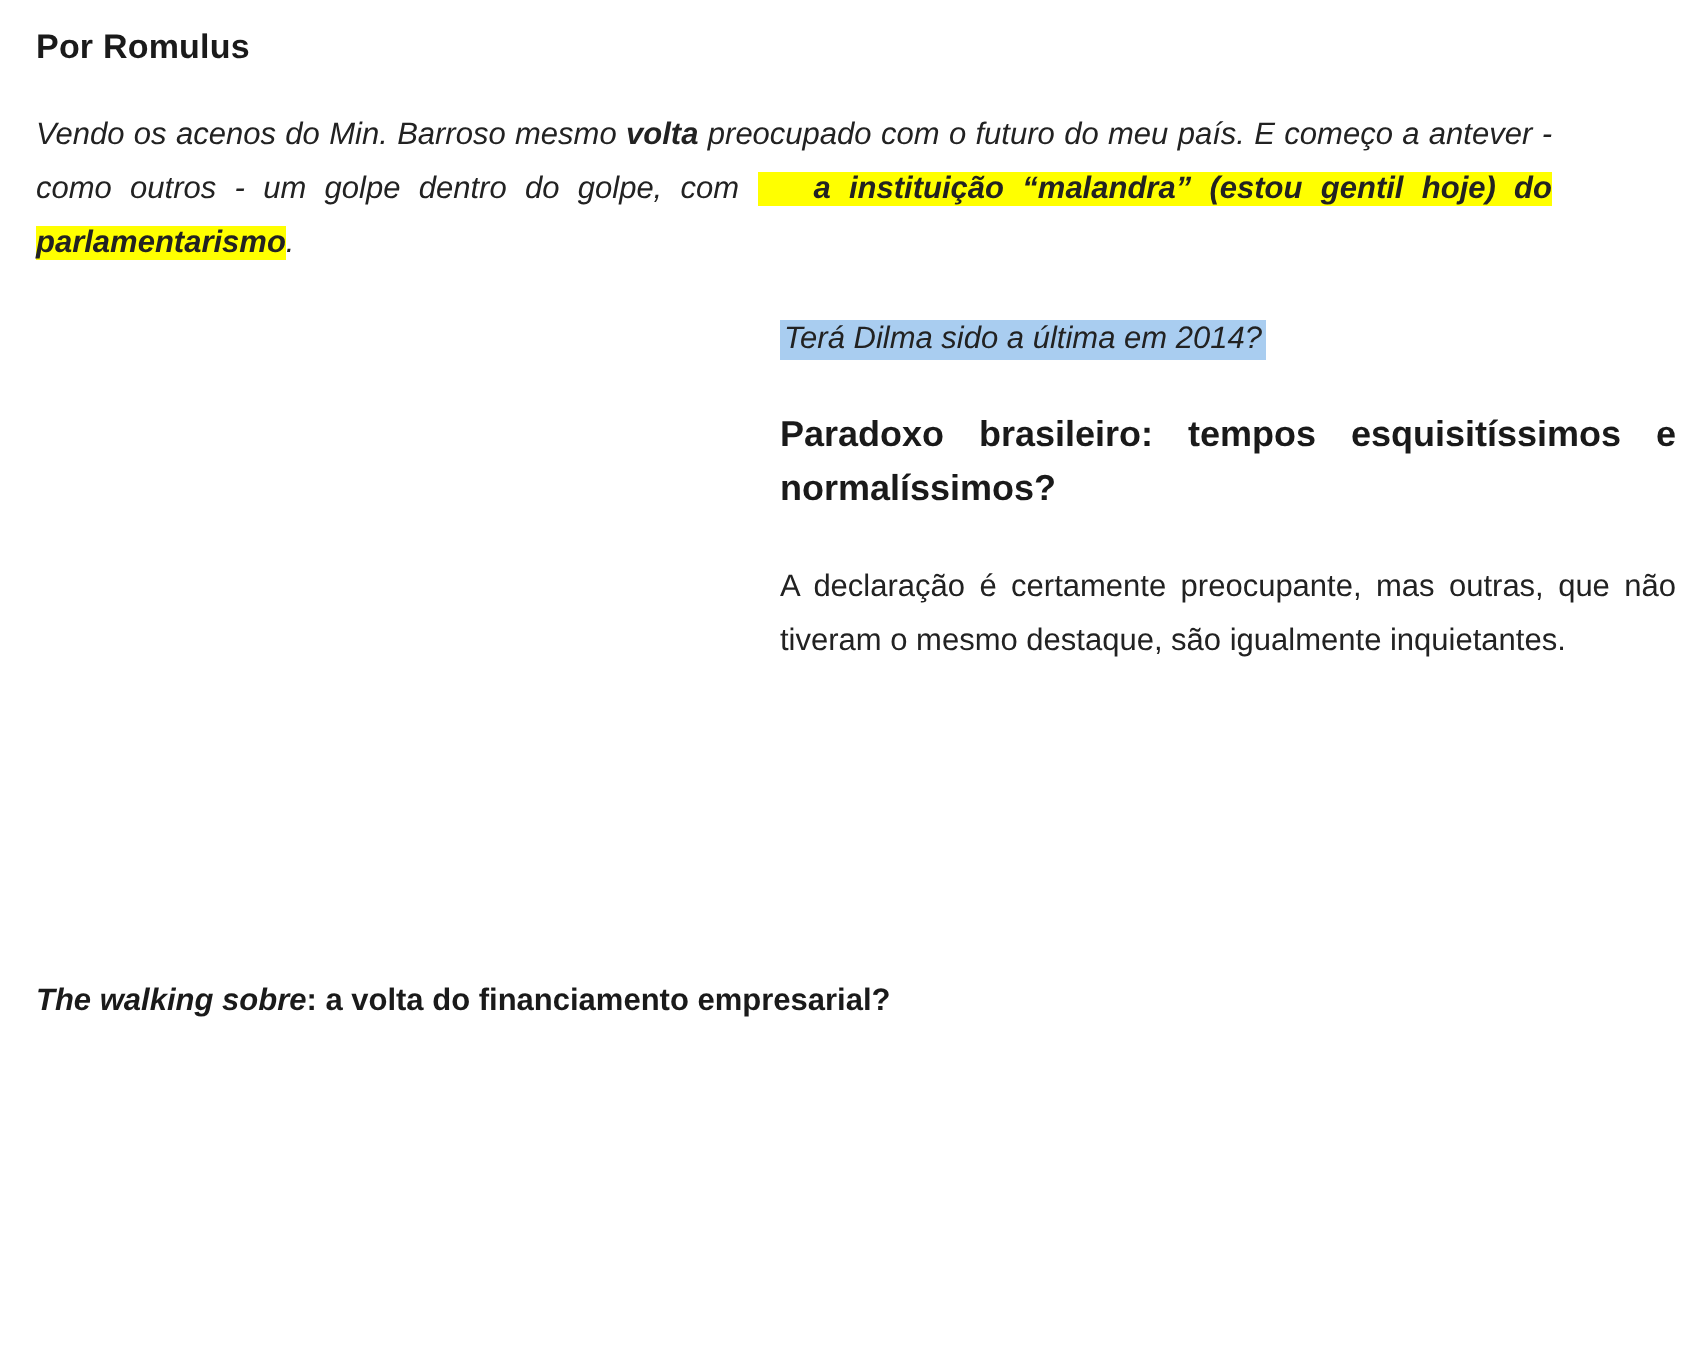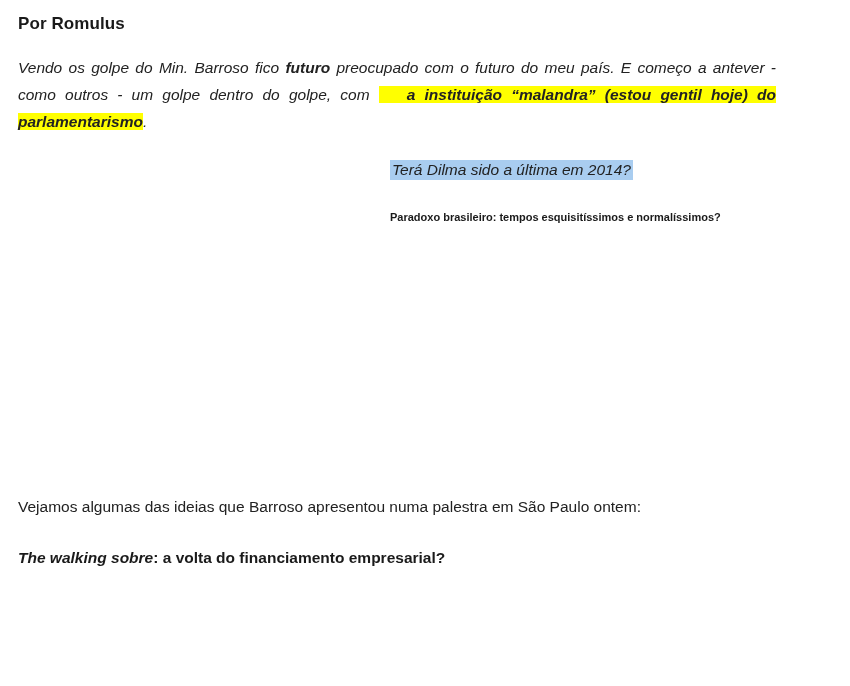--- a/index.html
+++ b/index.html
@@ -64,21 +64,21 @@
     font-size: 15.5px;
     font-style: italic;
     line-height: 25px;
     margin: 0 0 22px 0;
   }
   .quote-line span.hl-blue {
     padding: 1px 2px 2px 2px;
     font-style: italic;
   }
   .sub-head {
-    font-size: 11px;
+    font-size: 18px;
     font-weight: bold;
     line-height: 27px;
     text-align: justify;
     margin: 0 0 22px 0;
     color: #1a1a1a;
   }
   .para {
     font-size: 15.5px;
     line-height: 27px;
     text-align: justify;
@@ -101,30 +101,30 @@
     font-weight: bold;
   }
 </style>
 </head>
 <body>
 
 <div class="page">
 
   <h1 class="byline">Por Romulus</h1>
 
-  <p class="lead"><span>Vendo os golpe do Min. Barroso fico </span><b>futuro</b><span> preocupado com o futuro do meu país. E começo a antever - como outros - um golpe dentro do golpe, com </span><span class="hl-yellow">a instituição “malandra” (estou gentil hoje) do parlamentarismo</span><span>.</span></p>
+  <p class="lead"><span>Vendo os acenos do Min. Barroso mesmo </span><b>volta</b><span> preocupado com o futuro do meu país. E começo a antever - como outros - um golpe dentro do golpe, com </span><span class="hl-yellow">a instituição “malandra” (estou gentil hoje) do parlamentarismo</span><span>.</span></p>
 
 
   <div class="two-col">
     <div class="right-col">
       <p class="quote-line"><span class="hl-blue">Terá Dilma sido a última em 2014?</span></p>
 
       <p class="sub-head">Paradoxo brasileiro: tempos esquisitíssimos e normalíssimos?</p>
 
 
+      <p class="para">A declaração é certamente preocupante, mas outras, que não tiveram o mesmo destaque, são igualmente inquietantes.</p>
     </div>
   </div>
 
-  <p class="closing">Vejamos algumas das ideias que Barroso apresentou numa palestra em São Paulo ontem:</p>
 
   <p class="final-head"><i>The walking sobre</i><span>: a volta do financiamento empresarial?</span></p>
 
 </div>
 
 </body></html>

